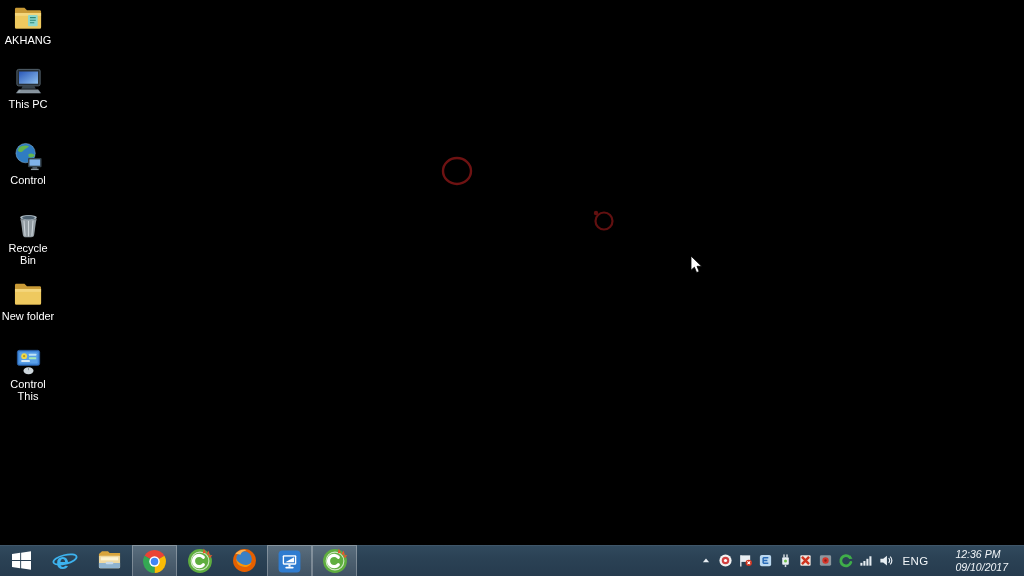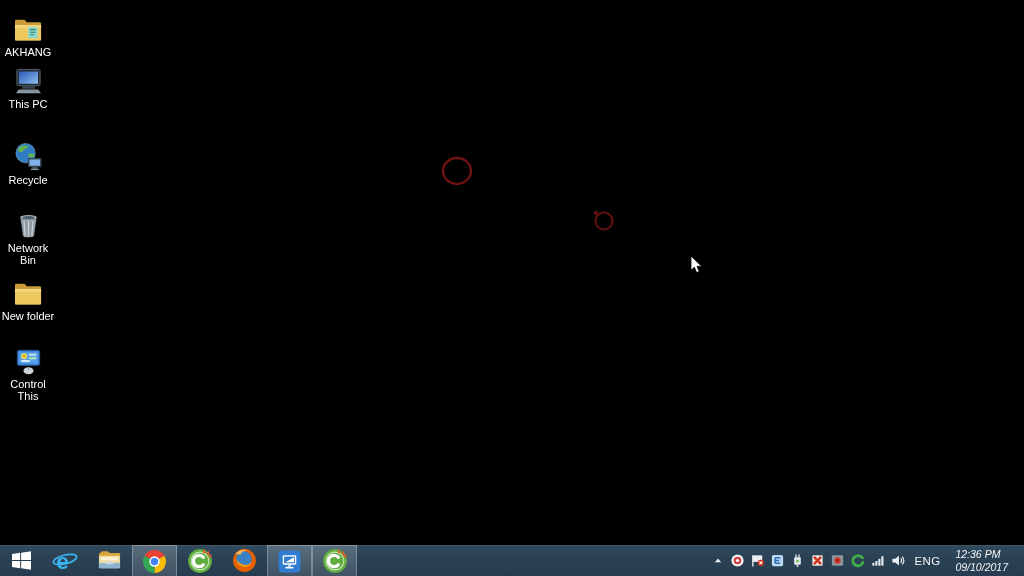--- a/index.html
+++ b/index.html
@@ -44,30 +44,30 @@
   }
   
   .tray{
     margin-left:auto;display:flex;align-items:center;height:100%;
     padding-right:12px;color:#f2f6f9;
   }
   .tray-ico{
     width:18px;height:18px;display:flex;align-items:center;justify-content:center;
     cursor:pointer;margin:0 1px;
   }
-  .tray-lang{font-size:11.5px;margin:0 11px 0 7px;cursor:pointer;letter-spacing:.3px;}
+  .tray-lang{font-size:11.5px;margin:0 23px 0 7px;cursor:pointer;letter-spacing:.3px;}
   .tray-clock{
     font-size:10.5px;line-height:12.5px;text-align:left;cursor:pointer;
     padding:0 4px;white-space:nowrap;font-style:italic;
   }
 </style>
 </head>
 <body>
 
-<div class="desktop-icon" style="top:12px">
+<div class="desktop-icon" style="top:0">
   <span class="ic">
     <svg width="31" height="29" viewBox="0 0 32 30">
       <path d="M2 8.6 V6.4 C2 5.6 2.6 5 3.4 5 h8.4 l2.6 2.6 h13.2 c.8 0 1.4.6 1.4 1.4 V25 c0 .8-.6 1.4-1.4 1.4 H3.4 C2.6 26.4 2 25.8 2 25z" fill="#c99a36"></path>
       <path d="M2 10.3 h27 V25 c0 .8-.6 1.4-1.4 1.4 H3.4 C2.6 26.4 2 25.8 2 25z" fill="#eec95f"></path>
       <path d="M2 10.3 h27 v3 H2z" fill="#f5da85" opacity=".75"></path>
       <rect x="15.5" y="12.5" width="10" height="11.5" rx="1" fill="#8fd8cb"></rect>
       <path d="M17.5 15.2 h6 M17.5 17.8 h6 M17.5 20.4 h4.5" stroke="#2f8577" stroke-width="1.2" fill="none"></path>
     </svg>
   </span>
   <span class="lbl">AKHANG</span>
@@ -98,35 +98,35 @@
       <circle cx="13" cy="11.5" r="10" fill="#2f7cc2"></circle>
       <path d="M6 6 C9 3.5 14 3 16.5 4.5 C15 6.5 12 7 10.5 9 C9 11 6.5 10.5 5 9z" fill="#63b54e"></path>
       <path d="M16 12.5 C18.5 11 21.5 12 22.5 14 C21 16 18 16.5 16 15.3z" fill="#63b54e"></path>
       <circle cx="13" cy="11.5" r="10" fill="none" stroke="#9cc6e8" stroke-width=".8" opacity=".6"></circle>
       <rect x="15.5" y="16.5" width="14" height="9.5" rx="1" fill="#33414b"></rect>
       <rect x="17" y="18" width="11" height="6.5" fill="#7fb2ea"></rect>
       <rect x="20" y="26" width="5" height="1.6" fill="#566470"></rect>
       <rect x="18.5" y="27.6" width="8" height="1.4" fill="#8a969e"></rect>
     </svg>
   </span>
-  <span class="lbl">Recycle</span>
+  <span class="lbl">Control</span>
 </div>
 
 <div class="desktop-icon" style="top:208px">
   <span class="ic">
     <svg width="29" height="30" viewBox="0 0 32 32">
       <ellipse cx="16" cy="7.8" rx="9.2" ry="2.9" fill="#aebcc5"></ellipse>
       <ellipse cx="16" cy="7.9" rx="7" ry="2" fill="#4e6170"></ellipse>
       <path d="M7 9 C8.5 14.5 8.8 21.5 9.8 27 C10 28.6 11.5 29.6 13 29.6 h6 c1.5 0 3-.9 3.2-2.5 C23.2 21.5 23.5 14.5 25 9 C22 10.8 10 10.8 7 9z" fill="#b8c4cc" opacity=".8"></path>
       <path d="M11 11 C11.5 16.5 11.8 22.5 12.3 28" stroke="#e6edf2" stroke-width="1.2" fill="none" opacity=".7"></path>
       <path d="M16 11.5 V28.6" stroke="#e6edf2" stroke-width="1.2" opacity=".7"></path>
       <path d="M21 11 C20.5 16.5 20.2 22.5 19.7 28" stroke="#e6edf2" stroke-width="1.2" fill="none" opacity=".7"></path>
     </svg>
   </span>
-  <span class="lbl">Network Bin</span>
+  <span class="lbl">Recycle Bin</span>
 </div>
 
 <div class="desktop-icon" style="top:276px">
   <span class="ic">
     <svg width="31" height="29" viewBox="0 0 32 30">
       <path d="M2 8.6 V6.4 C2 5.6 2.6 5 3.4 5 h8.4 l2.6 2.6 h13.2 c.8 0 1.4.6 1.4 1.4 V25 c0 .8-.6 1.4-1.4 1.4 H3.4 C2.6 26.4 2 25.8 2 25z" fill="#c99a36"></path>
       <path d="M2 10.3 h27 V25 c0 .8-.6 1.4-1.4 1.4 H3.4 C2.6 26.4 2 25.8 2 25z" fill="#eec95f"></path>
       <path d="M2 10.3 h27 v3 H2z" fill="#f5da85" opacity=".75"></path>
     </svg>
   </span>

